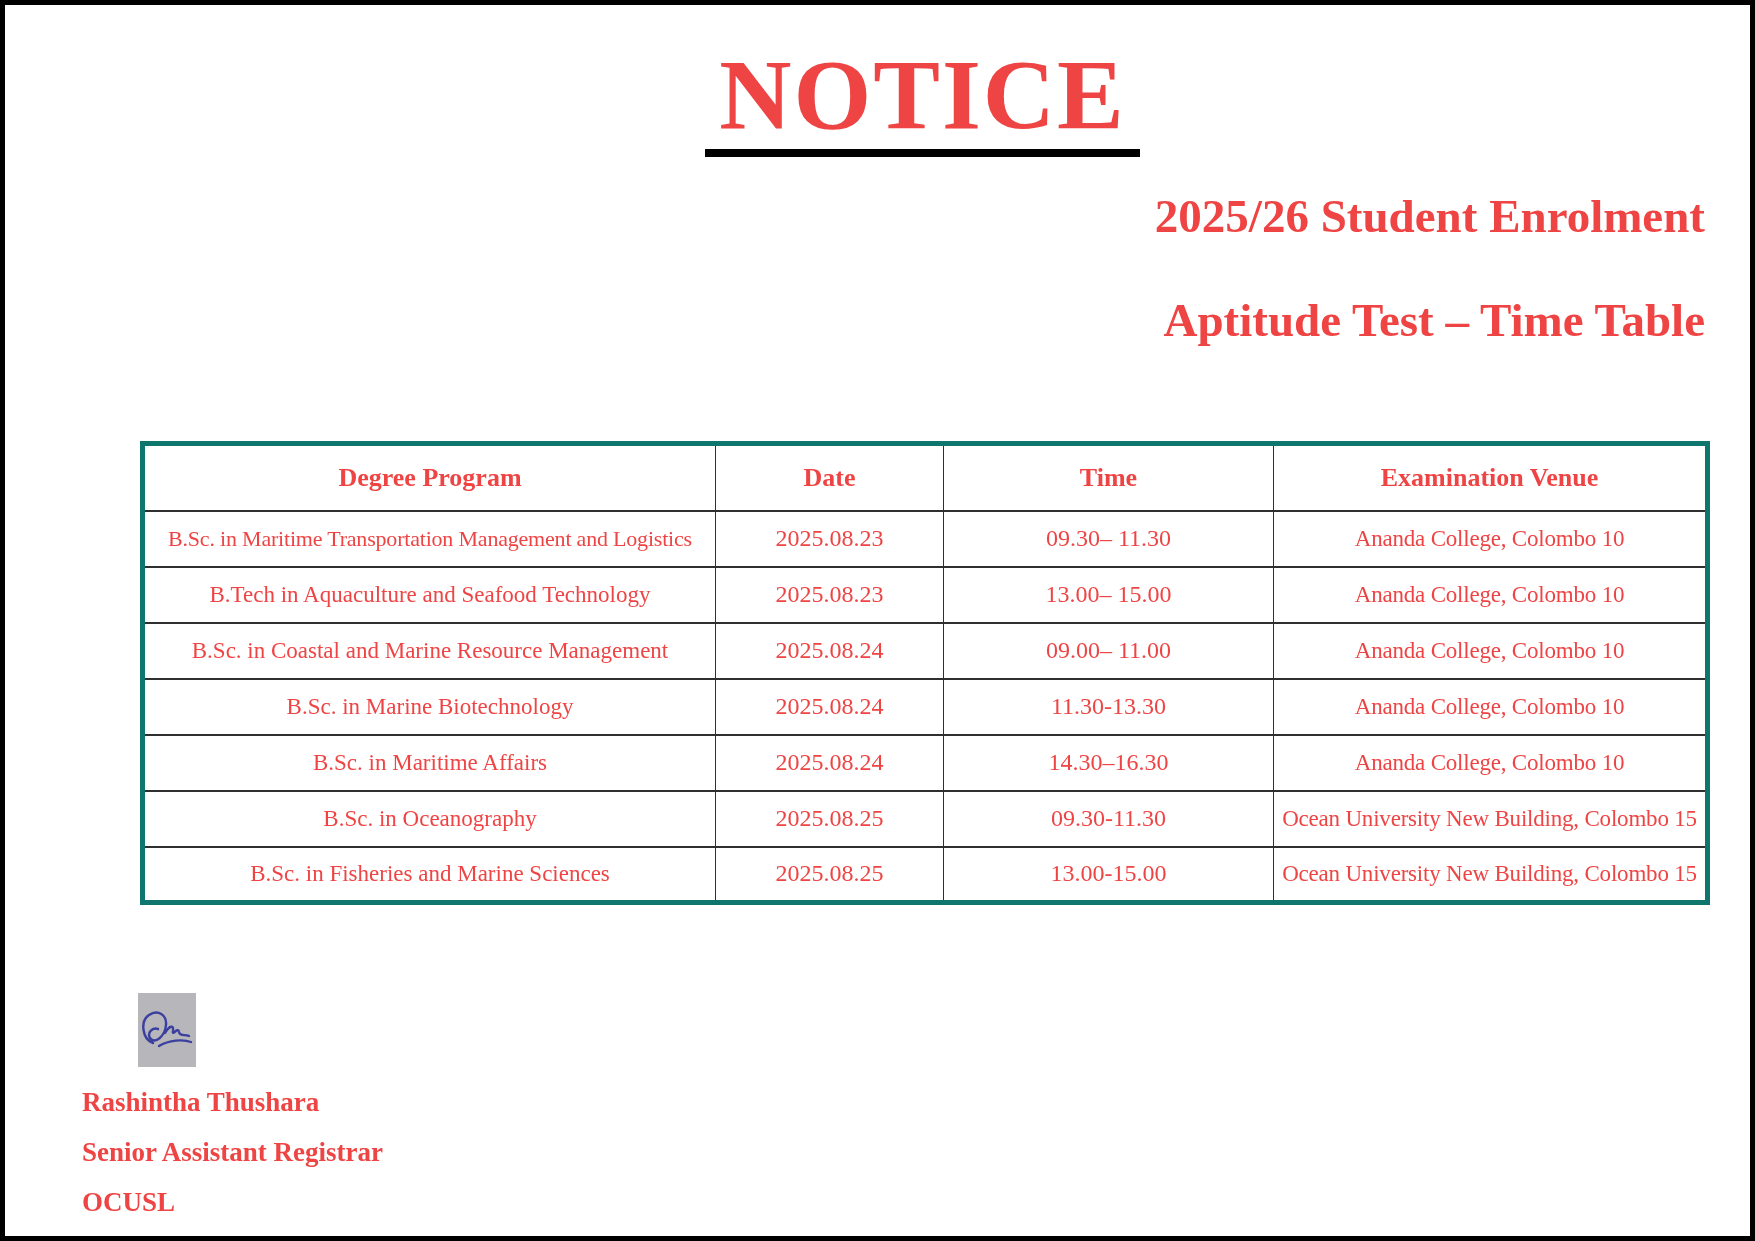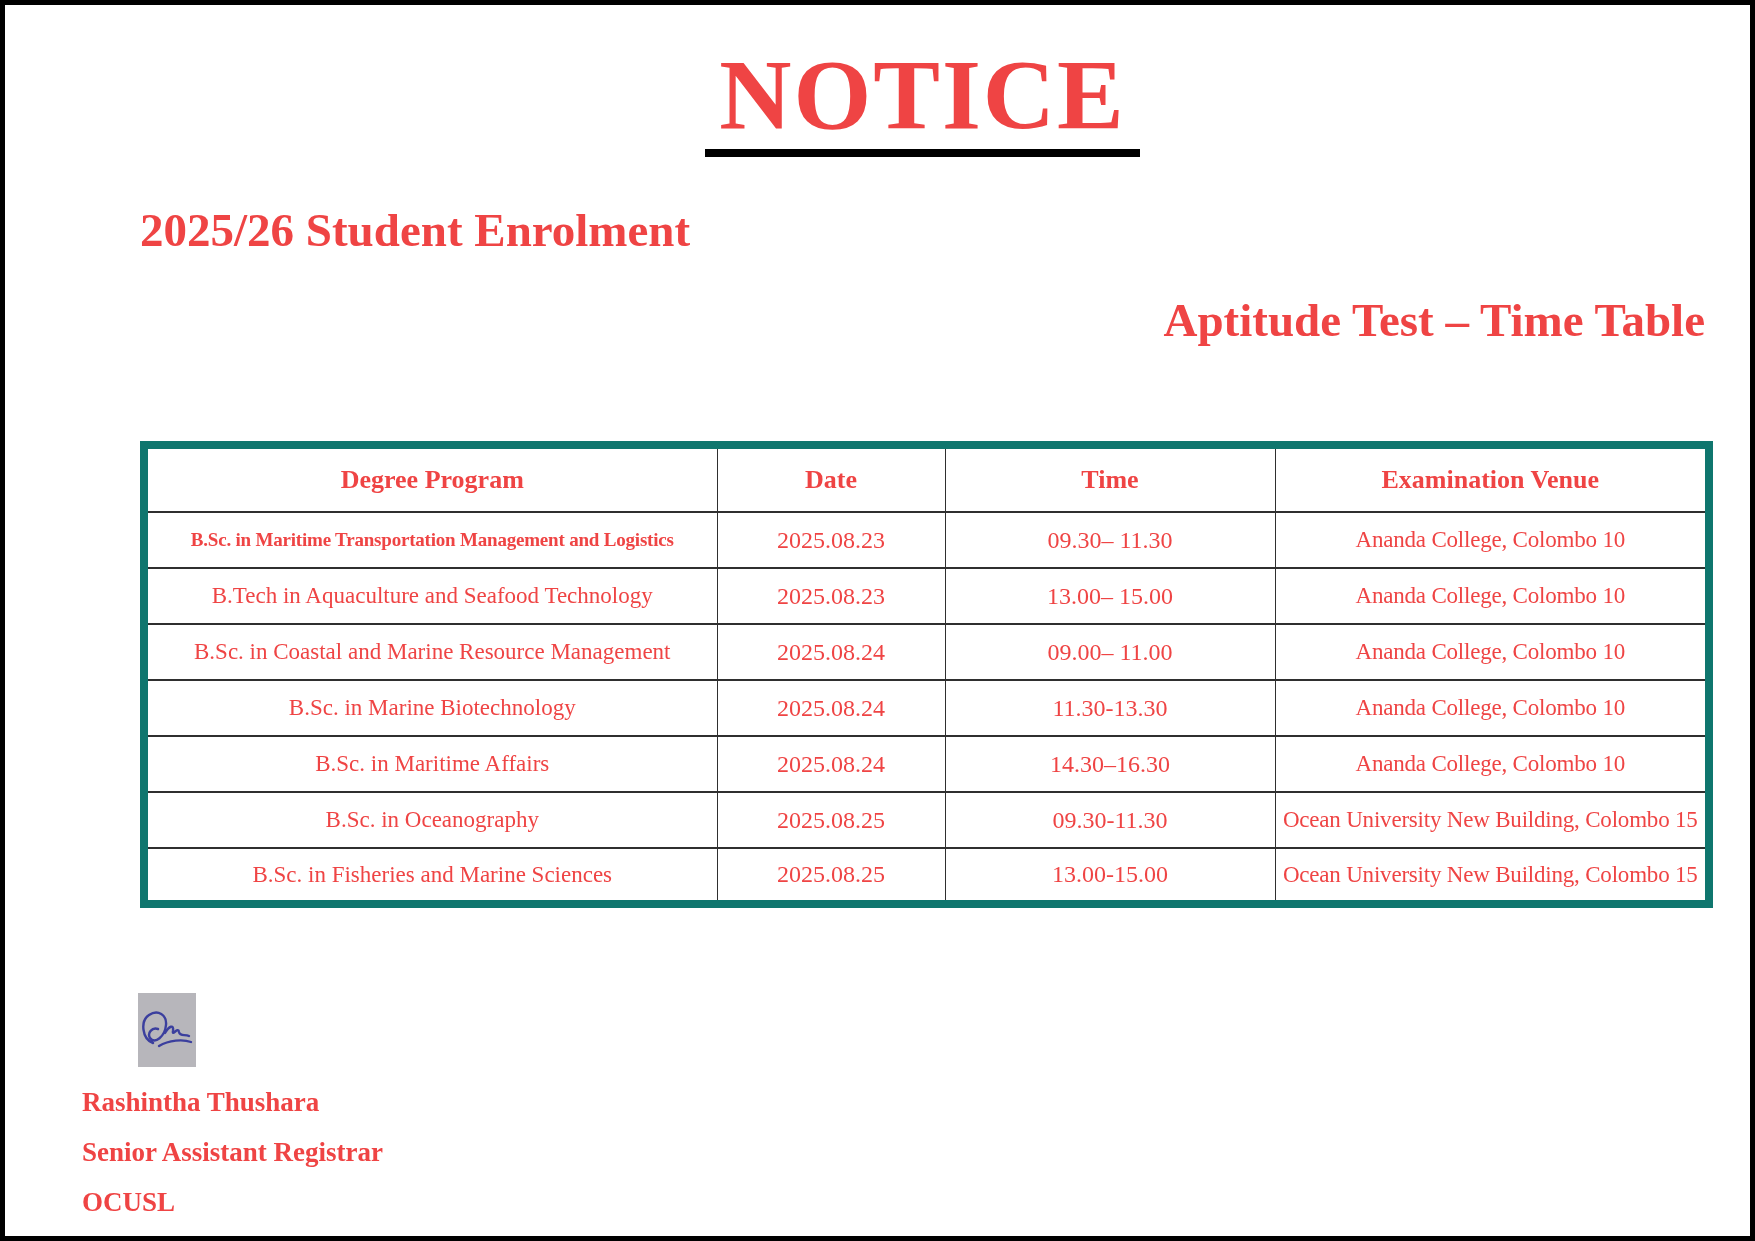--- a/index.html
+++ b/index.html
@@ -18,22 +18,22 @@
     text-align:center;
   }
   .main-title {
     display:inline-block;
     font-size:100px; line-height:1.04; font-weight:bold;
     letter-spacing:2px;
     border-bottom:8px solid #000000;
     padding:0 14px 2px 14px;
   }
   .subtitle1 {
-    position:absolute; top:198px; left:135px; width:1565px;
-    text-align:left; font-size:47px; font-weight:bold;
+    position:absolute; top:184px; left:135px; width:1565px;
+    text-align:right; font-size:47px; font-weight:bold;
   }
   .subtitle2 {
     position:absolute; top:288px; left:135px; width:1565px;
     text-align:right; font-size:47px; font-weight:bold;
   }
   table.timetable {
     position:absolute; top:436px; left:135px;
     width:1565px;
     border-collapse:collapse;
     table-layout:fixed;
@@ -45,27 +45,27 @@
   table.timetable th, table.timetable td {
     border:1px solid #2f2f2f;
     border-top-width:2px;
     border-bottom-width:2px;
     text-align:center;
     vertical-align:middle;
     padding:0 2px;
     overflow:hidden;
     white-space:nowrap;
   }
-  table.timetable { border:8px solid #0f766e;padding-left:16px; }
+  table.timetable { border:5px solid #0f766e;padding-left:16px; }
   table.timetable thead tr { height:67px; }
   table.timetable tbody tr { height:56px; }
   table.timetable th { font-size:26px; font-weight:bold; }
   table.timetable td { font-size:24px; font-weight:normal; }
   table.timetable td.cell-program { font-size:23px; }
-  table.timetable tr.row-0 td.cell-program { font-size:19px; letter-spacing:-0.2px;font-weight:bold; }
+  table.timetable tr.row-0 td.cell-program { font-size:22px; letter-spacing:-0.2px; }
   table.timetable td.cell-venue { font-size:23px; letter-spacing:-0.2px; }
   .sig-img {
     position:absolute; left:133px; top:988px;
     width:58px; height:74px;
     background:#b7b6bb;
   }
   .sig-line {
     position:absolute; left:77px;
     font-size:27px; font-weight:bold;
     white-space:nowrap;

